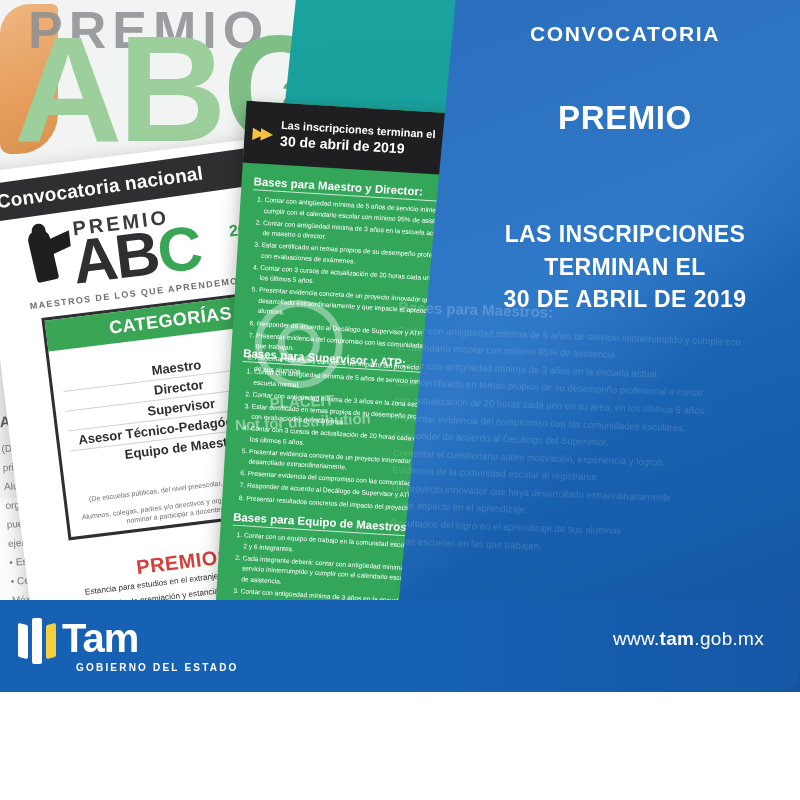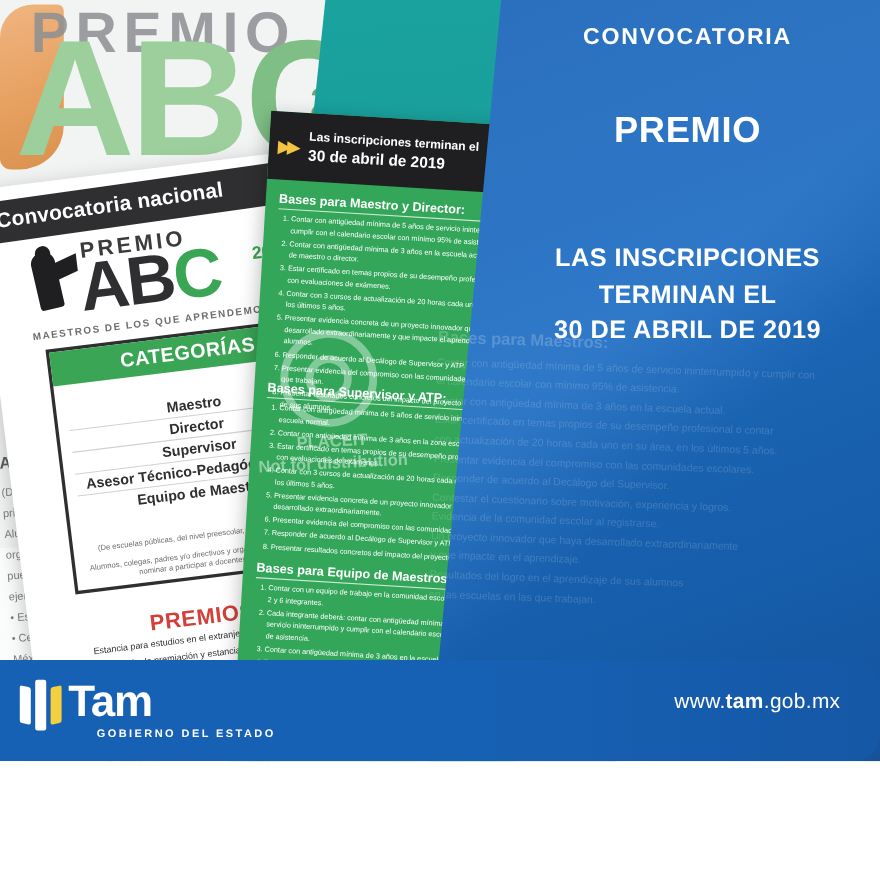--- a/index.html
+++ b/index.html
@@ -430,21 +430,21 @@
     position: absolute;
     left: 62px; top: 18px;
     color: #fff;
     font-size: 40px;
     font-weight: 800;
     letter-spacing: -1px;
     line-height: 1;
   }
   .logo-sub {
     position: absolute;
-    left: 64px; top: 62px;
+    left: 52px; top: 62px;
     color: #ffffff;
     font-size: 10px;
     letter-spacing: 2.2px;
     font-weight: 600;
     padding-left: 24px;
   }
   .logo-mark {
     position: absolute;
     left: 18px; top: 18px;
     width: 40px; height: 46px;

